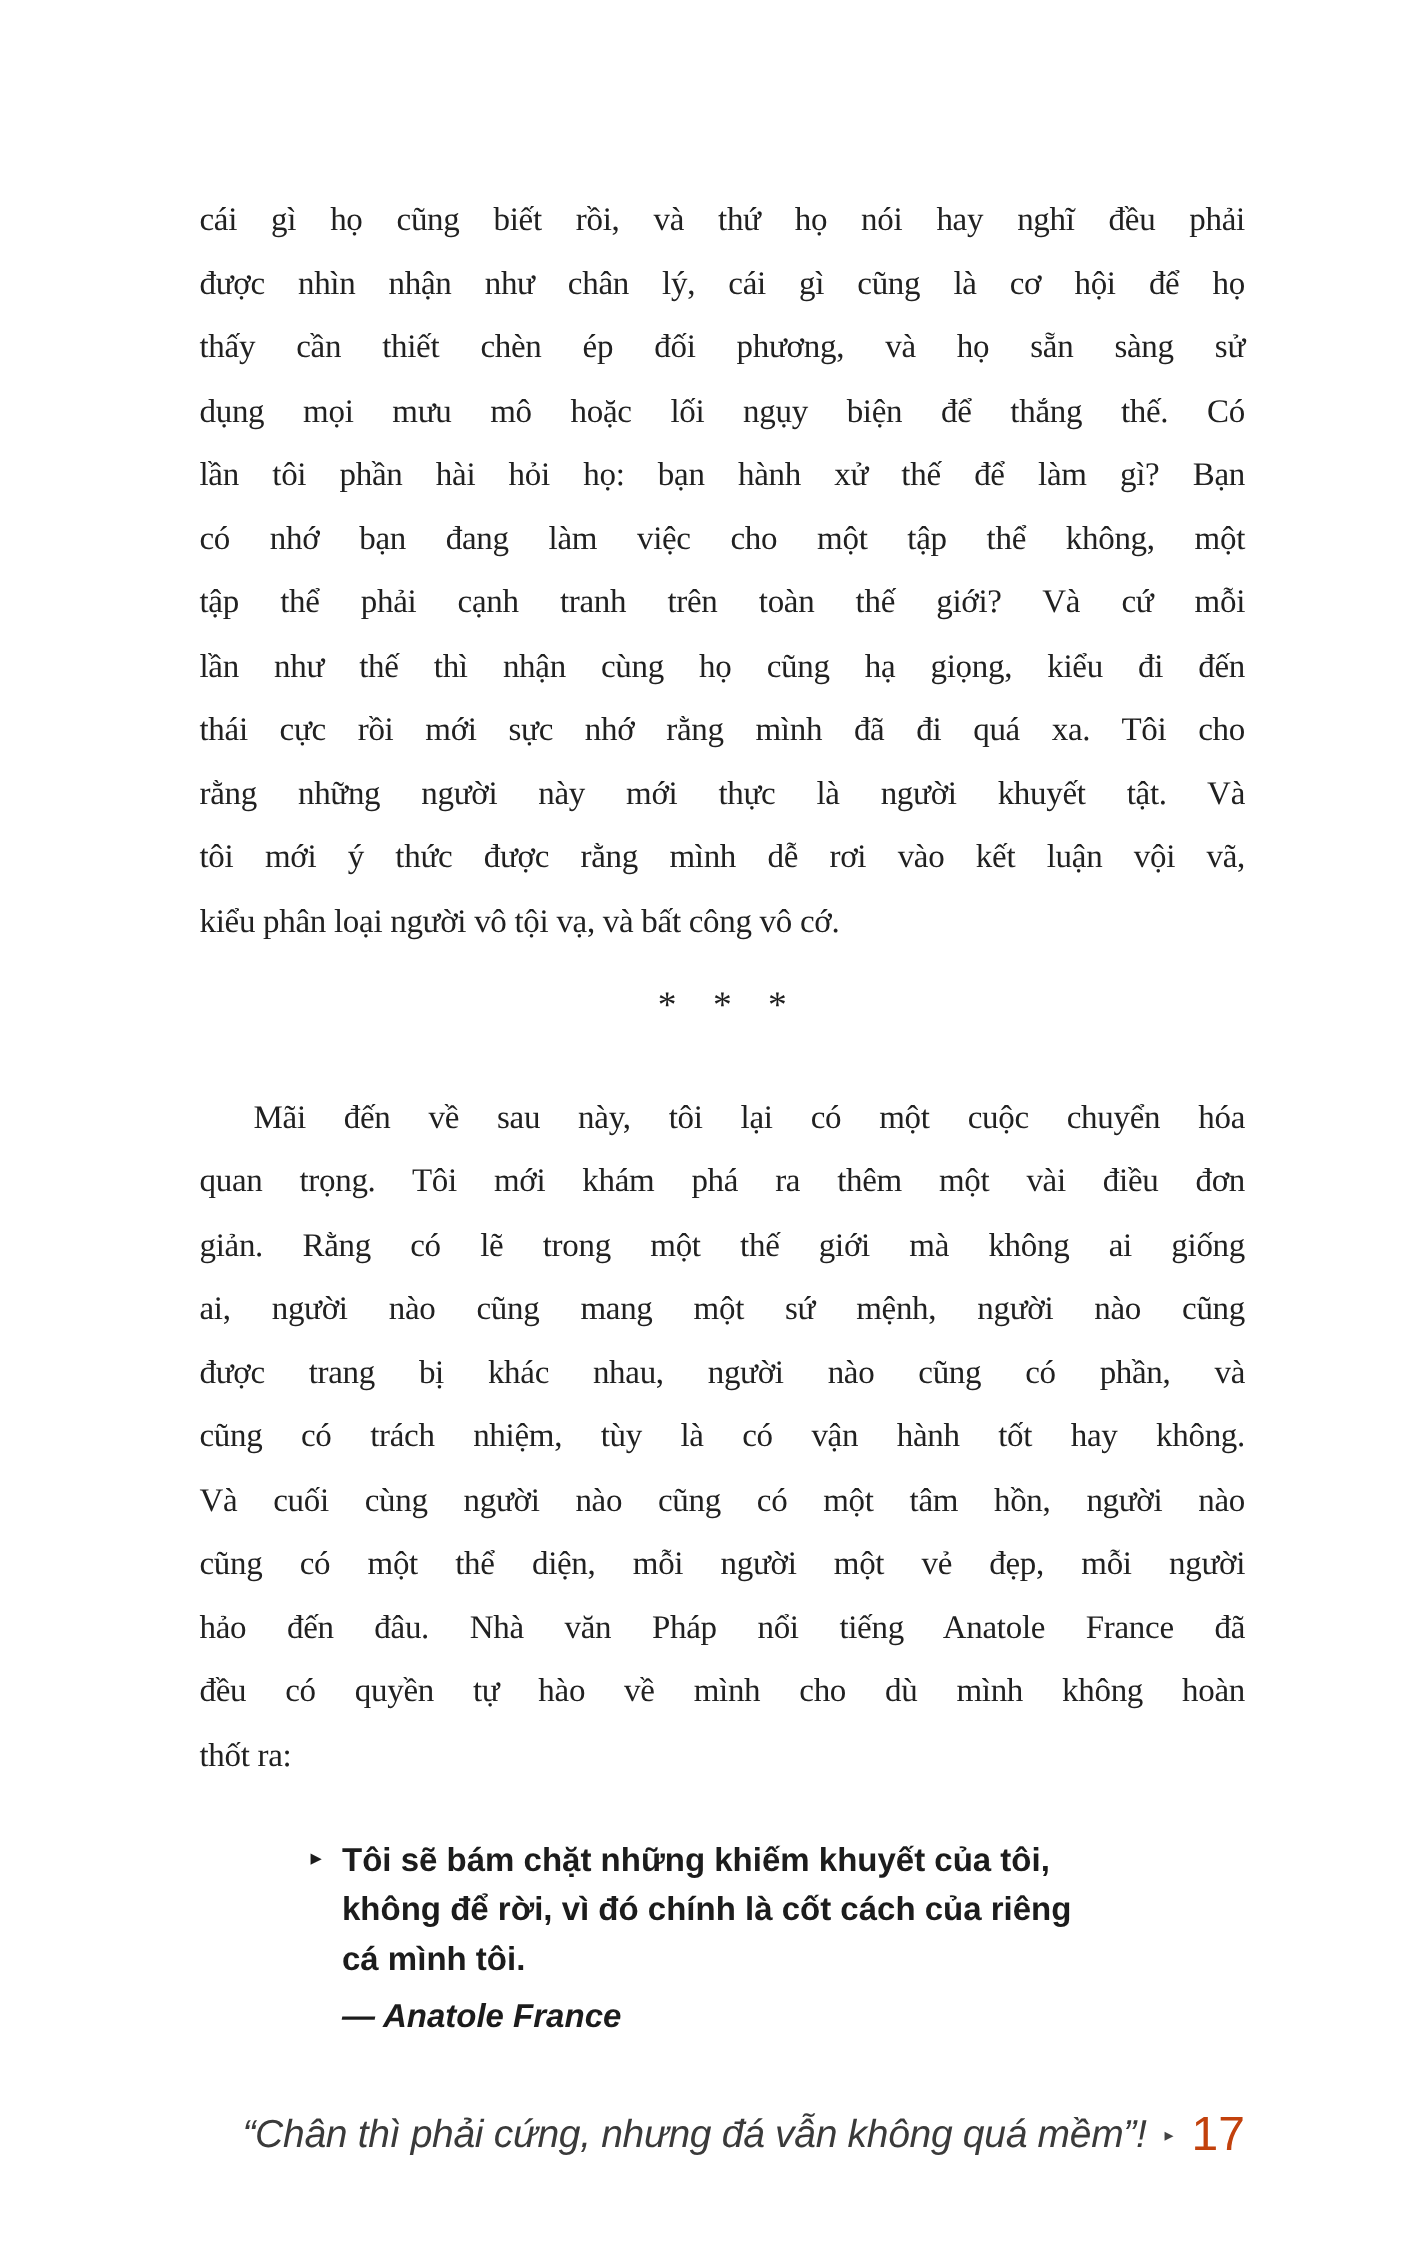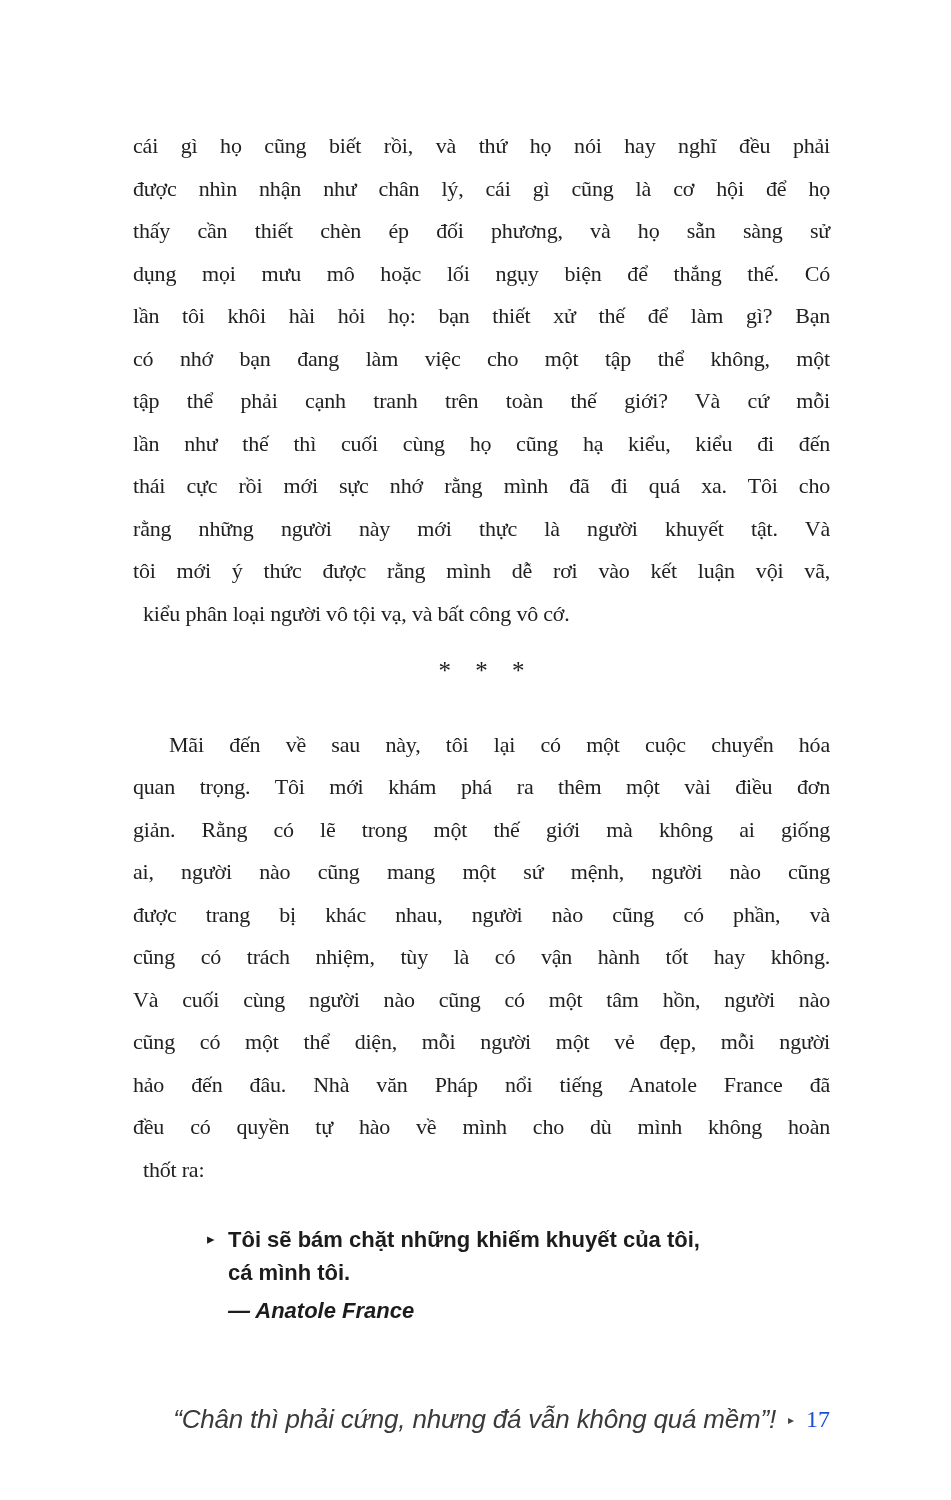--- a/index.html
+++ b/index.html
@@ -23,21 +23,20 @@
     line-height: 42.5px;
     letter-spacing: -0.2px;
     color: #212121;
     text-align: justify;
     text-align-last: justify;
     white-space: normal;
   }
   .bodytext .line.last {
     text-align: left;
     text-align-last: left;
-    margin-left: 10px;
   }
   .bodytext .line.indent {
     text-indent: 36px;
   }
   .separator {
     margin-top: 15px;
     line-height: 42.5px;
     font-size: 25px;
     color: #1e1e1e;
     text-align: center;
@@ -85,40 +84,39 @@
     font-size: 26px;
     color: #3a3a3a;
     letter-spacing: -0.2px;
   }
   .footer-bullet {
     font-size: 12px;
     color: #444444;
     line-height: 12px;
   }
   .page-number {
-    font-size: 24px;
-    color: #1d4ed8;
-    font-family: Liberation Serif, serif;
+    font-size: 32px;
+    color: #c2410c;
   }
 </style>
 </head>
 <body>
 
 <div class="page">
   <div class="content">
 
     <div class="bodytext para1">
       <div class="line">cái gì họ cũng biết rồi, và thứ họ nói hay nghĩ đều phải</div>
       <div class="line">được nhìn nhận như chân lý, cái gì cũng là cơ hội để họ</div>
       <div class="line">thấy cần thiết chèn ép đối phương, và họ sẵn sàng sử</div>
       <div class="line">dụng mọi mưu mô hoặc lối ngụy biện để thắng thế. Có</div>
-      <div class="line">lần tôi khôi hài hỏi họ: bạn thiết xử thế để làm gì? Bạn</div>
+      <div class="line">lần tôi phần hài hỏi họ: bạn hành xử thế để làm gì? Bạn</div>
       <div class="line">có nhớ bạn đang làm việc cho một tập thể không, một</div>
       <div class="line">tập thể phải cạnh tranh trên toàn thế giới? Và cứ mỗi</div>
-      <div class="line">lần như thế thì cuối cùng họ cũng hạ kiểu, kiểu đi đến</div>
+      <div class="line">lần như thế thì nhận cùng họ cũng hạ giọng, kiểu đi đến</div>
       <div class="line">thái cực rồi mới sực nhớ rằng mình đã đi quá xa. Tôi cho</div>
       <div class="line">rằng những người này mới thực là người khuyết tật. Và</div>
       <div class="line">tôi mới ý thức được rằng mình dễ rơi vào kết luận vội vã,</div>
       <div class="line last">kiểu phân loại người vô tội vạ, và bất công vô cớ.</div>
     </div>
 
     <div class="separator">* * *</div>
 
     <div class="bodytext para2">
       <div class="line indent">Mãi đến về sau này, tôi lại có một cuộc chuyển hóa</div>
@@ -130,20 +128,21 @@
       <div class="line">Và cuối cùng người nào cũng có một tâm hồn, người nào</div>
       <div class="line">cũng có một thể diện, mỗi người một vẻ đẹp, mỗi người</div>
       <div class="line">hảo đến đâu. Nhà văn Pháp nổi tiếng Anatole France đã</div>
       <div class="line">đều có quyền tự hào về mình cho dù mình không hoàn</div>
       <div class="line last">thốt ra:</div>
     </div>
 
     <div class="quote">
       <span class="quote-bullet">▸</span>
       <div class="qline">Tôi sẽ bám chặt những khiếm khuyết của tôi,</div>
+      <div class="qline">không để rời, vì đó chính là cốt cách của riêng</div>
       <div class="qline">cá mình tôi.</div>
       <div class="attribution">— Anatole France</div>
     </div>
 
   </div>
 
   <div class="footer">
     <span class="running-title">“Chân thì phải cứng, nhưng đá vẫn không quá mềm”!</span>
     <span class="footer-bullet">▸</span>
     <span class="page-number">17</span>

